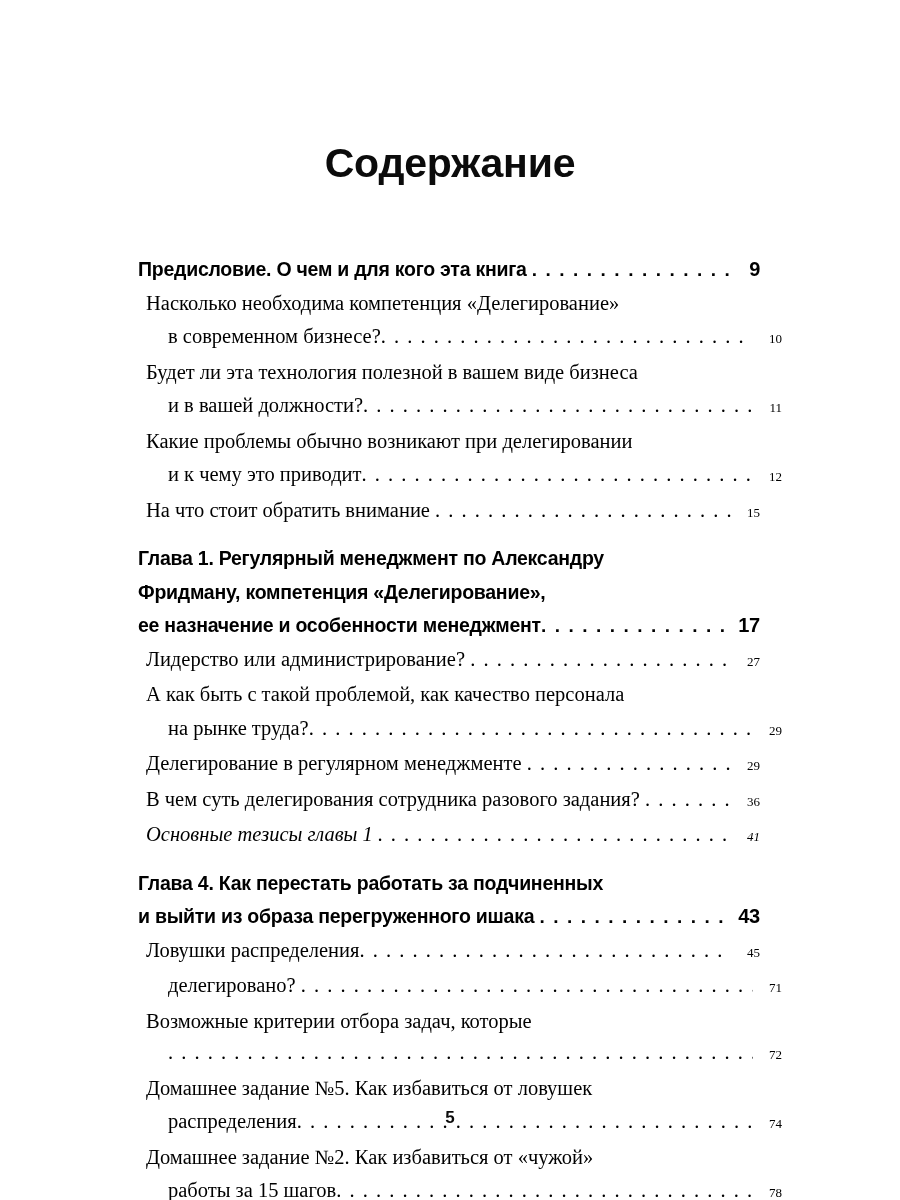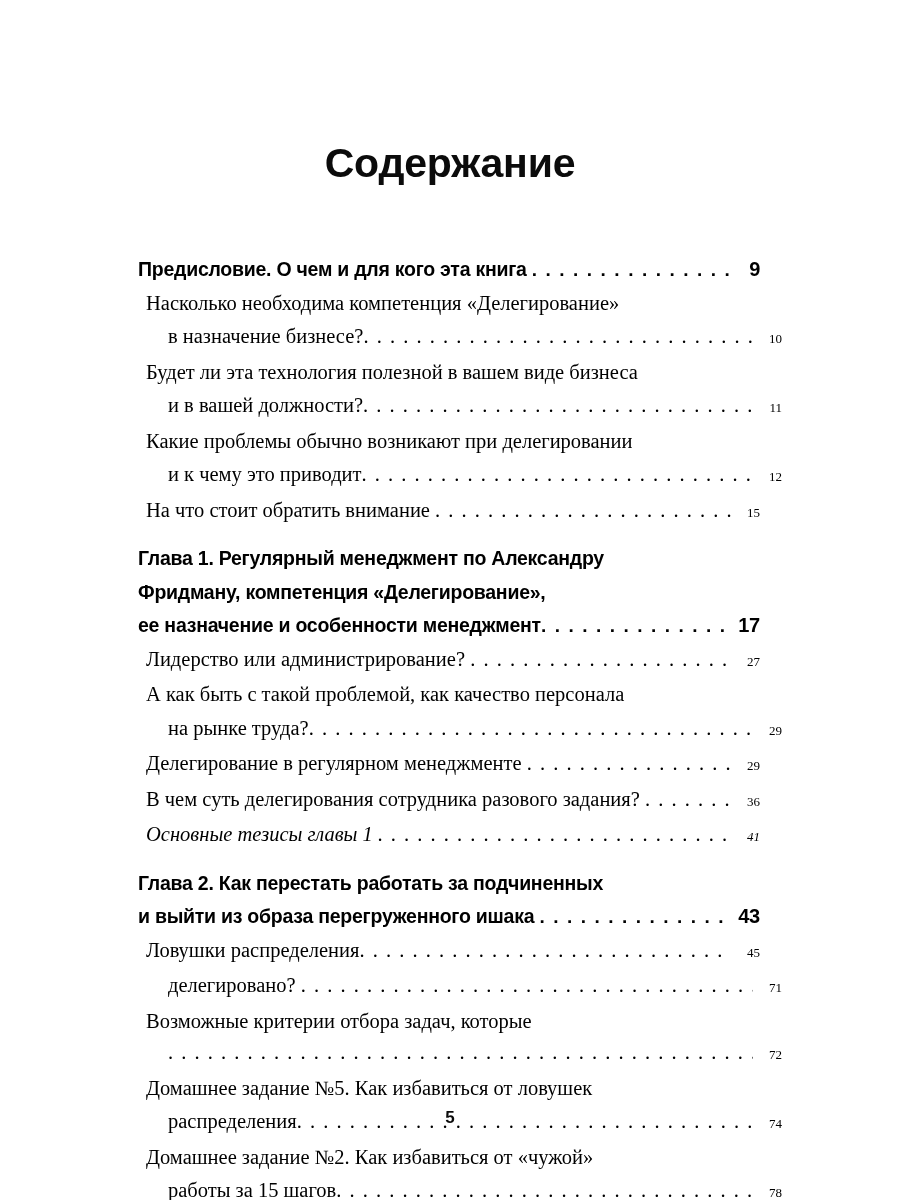--- a/index.html
+++ b/index.html
@@ -157,21 +157,21 @@
           <span class="txt">Предисловие. О чем и для кого эта книга </span>
           <span class="leader"></span>
           <span class="pgnum">9</span>
         </div>
       </div>
       <div class="entry section">
         <div class="row plain">
           <span class="txt">Насколько необходима компетенция «Делегирование»</span>
         </div>
         <div class="row cont">
-          <span class="txt">в назначение бизнесе?</span>
+          <span class="txt">в современном бизнесе?</span>
           <span class="leader"></span>
           <span class="pgnum">10</span>
         </div>
       </div>
       <div class="entry section">
         <div class="row plain">
           <span class="txt">Будет ли эта технология полезной в вашем виде бизнеса</span>
         </div>
         <div class="row cont">
           <span class="txt">и в вашей должности?</span>
@@ -244,21 +244,21 @@
       <div class="entry section italic">
         <div class="row">
           <span class="txt">Основные тезисы главы 1 </span>
           <span class="leader"></span>
           <span class="pgnum">41</span>
         </div>
       </div>
       <div class="gap-chapter"></div>
       <div class="entry chapter">
         <div class="row plain">
-          <span class="txt">Глава 2. Как перестать работать за подчиненных</span>
+          <span class="txt">Глава 4. Как перестать работать за подчиненных</span>
         </div>
         <div class="row">
           <span class="txt">и выйти из образа перегруженного ишака </span>
           <span class="leader"></span>
           <span class="pgnum">43</span>
         </div>
       </div>
       <div class="entry section">
         <div class="row">
           <span class="txt">Ловушки распределения</span>

